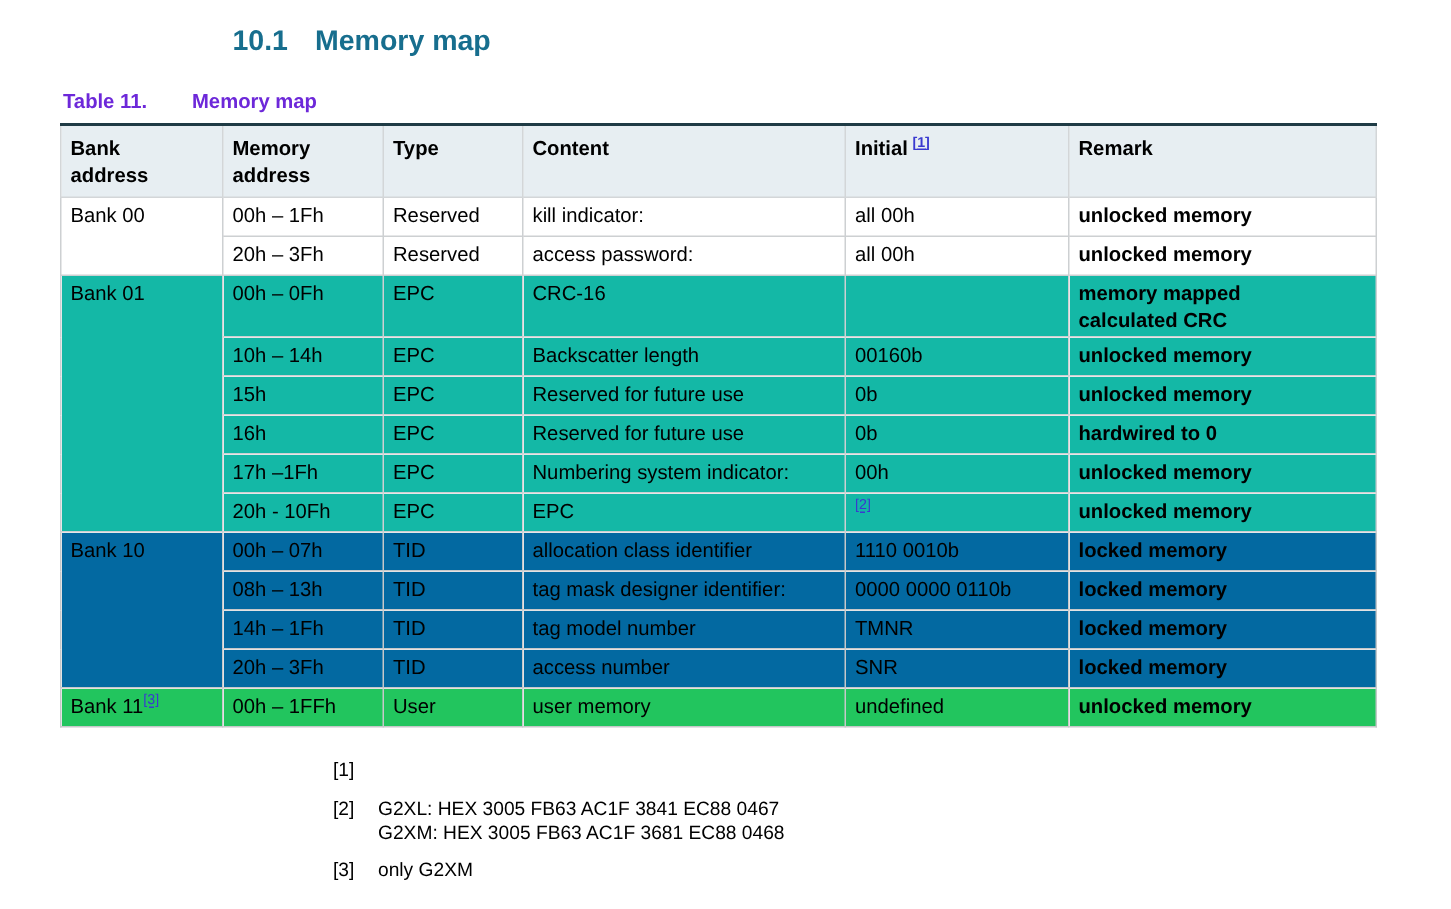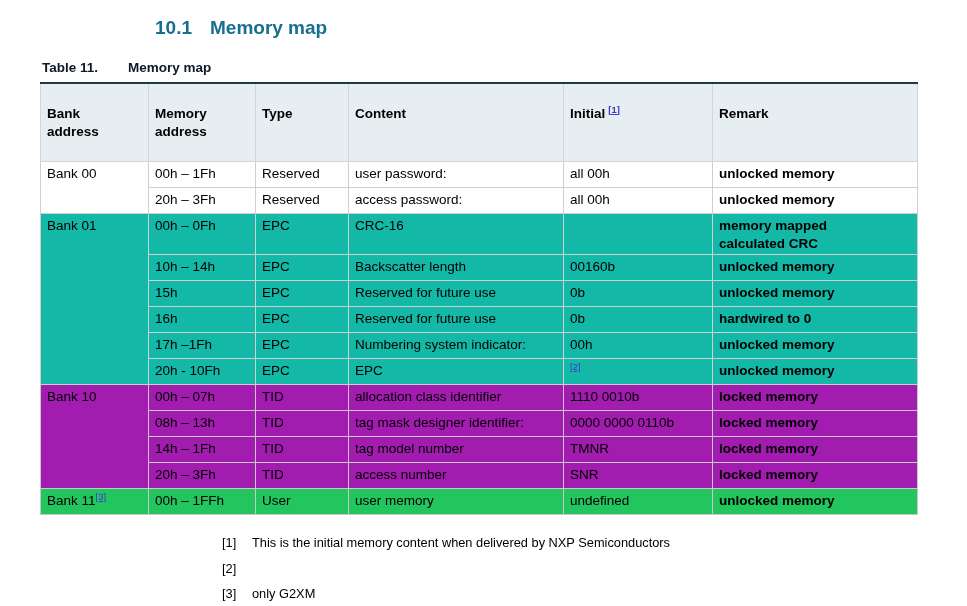--- a/index.html
+++ b/index.html
@@ -21,21 +21,21 @@
     font-size: 19px;
     font-weight: bold;
     color: #176e8e;
   }
 
   
   .table-caption {
     margin: 21px 0 0 42px;
     font-size: 13.5px;
     font-weight: bold;
-    color: #0f172a;
+    color: #6d28d9;
     display: flex;
   }
   .table-caption .cap-label { display: inline-block; min-width: 86px; }
 
   
   table.memmap {
     margin: 7px 0 0 40px;
     width: 877px;
     border-collapse: collapse;
     table-layout: fixed;
@@ -50,40 +50,40 @@
   col.c-type    { width: 93px;  }
   col.c-content { width: 215px; }
   col.c-initial { width: 149px; }
   col.c-remark  { width: 205px; }
 
   table.memmap th {
     background: #e7eef2;
     text-align: left;
     font-weight: bold;
     vertical-align: top;
-    padding: 21px 6px;
+    padding: 6px 6px;
     height: 46px;
     white-space: pre-line;
     border: 1px solid #d3d6d8;
     border-top: none;
     line-height: 1.3;
   }
   table.memmap td {
     padding: 3px 6px 2px 6px;
     height: 26px;
     vertical-align: top;
     border: 1px solid #cdd0d2;
     line-height: 1.3;
     overflow: hidden;
   }
   td.remark-cell { white-space: pre-line; font-weight: bold; }
 
   tr.band-white td  { background: #ffffff; margin-left: 44px; }
   tr.band-light td  { background: #14b8a6; }
-  tr.band-medium td { background: #a21caf; }
+  tr.band-medium td { background: #0369a1; }
   tr.band-dark td   { background: #22c55e; }
   tr.band-medium td, tr.band-dark td { border-color: #c6c8c9; }
 
   
   sup.fnref {
     font-size: 9.5px;
     line-height: 0;
     vertical-align: super;
     color: #3a3ad0;
     text-decoration: underline;
@@ -137,21 +137,21 @@
         <th>Content</th>
         <th><span>Initial</span><sup class="fnref spaced">[1]</sup></th>
         <th>Remark</th>
       </tr>
     </thead>
     <tbody>
       <tr class="band-white">
         <td rowspan="2">Bank 00</td>
         <td>00h – 1Fh</td>
         <td>Reserved</td>
-        <td>user password:</td>
+        <td>kill indicator:</td>
         <td>all 00h</td>
         <td class="remark-cell">unlocked memory</td>
       </tr>
       <tr class="band-white">
         <td>20h – 3Fh</td>
         <td>Reserved</td>
         <td>access password:</td>
         <td>all 00h</td>
         <td class="remark-cell">unlocked memory</td>
       </tr>
@@ -235,24 +235,27 @@
         <td>user memory</td>
         <td>undefined</td>
         <td class="remark-cell">unlocked memory</td>
       </tr>
     </tbody>
   </table>
 
   <div class="footnotes">
     <div class="footnote">
       <span class="marker">[1]</span>
-      <span>This is the initial memory content when delivered by NXP Semiconductors</span>
     </div>
     <div class="footnote">
       <span class="marker">[2]</span>
+      <span>
+        <span>G2XL: HEX 3005 FB63 AC1F 3841 EC88 0467</span><br>
+        <span>G2XM: HEX 3005 FB63 AC1F 3681 EC88 0468</span>
+      </span>
     </div>
     <div class="footnote">
       <span class="marker">[3]</span>
       <span>only G2XM</span>
     </div>
   </div>
 
 </div>
 
 </body></html>

